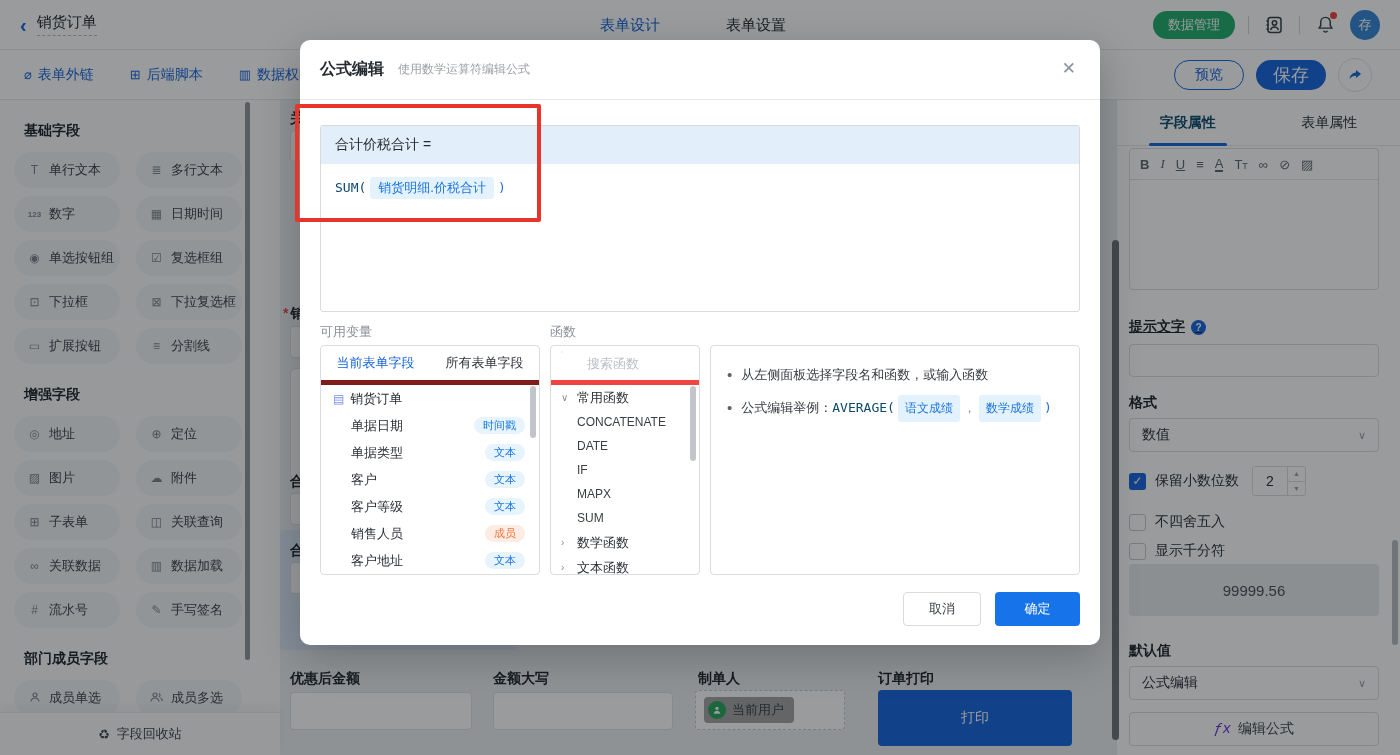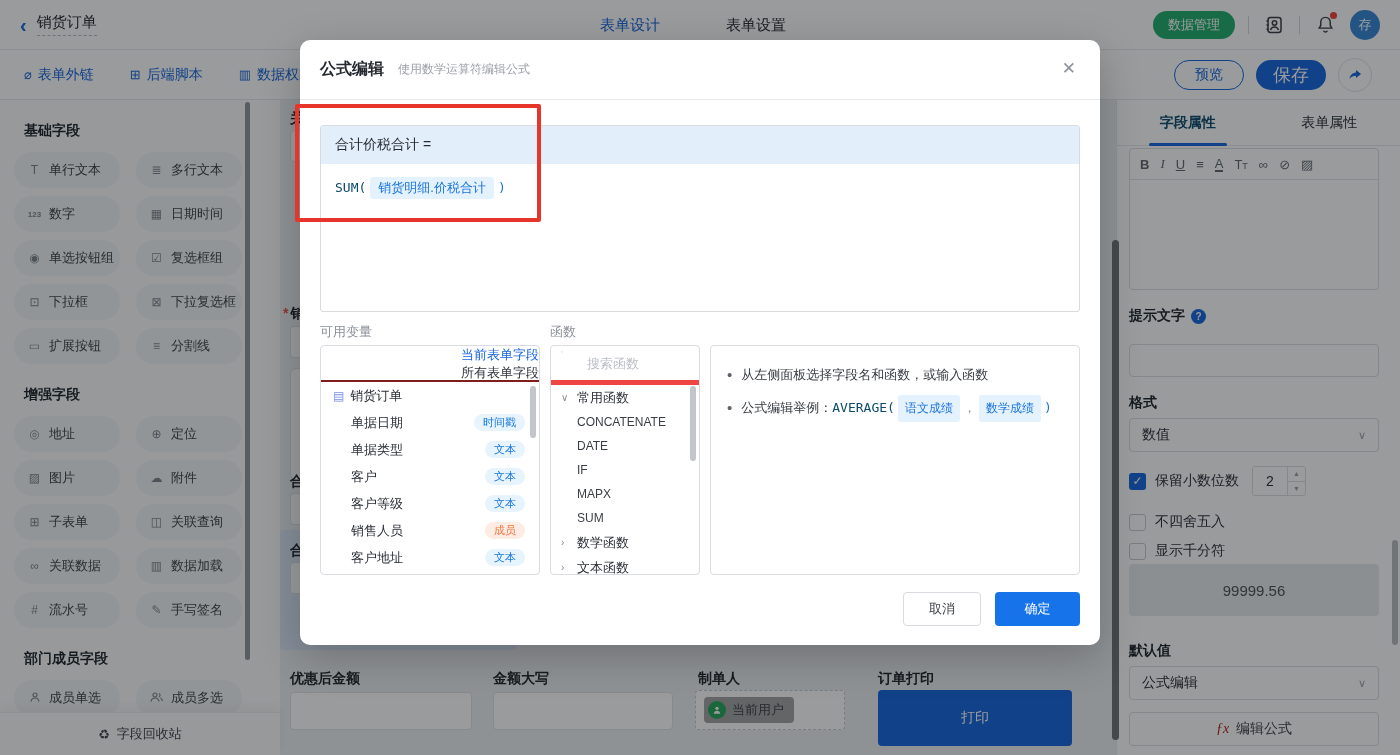--- a/index.html
+++ b/index.html
@@ -74,40 +74,40 @@
   .ckbox.off{border:1px solid #c6cad0;background:#fff;}
   .stepper{display:flex;height:28px;border:1px solid #dcdee2;border-radius:3px;overflow:hidden;margin-left:4px;}
   .step-val{width:30px;border:none;text-align:center;font-size:14px;color:#2a2f36;font-family:"Liberation Sans",sans-serif;}
   .step-arrows{width:17px;border-left:1px solid #dcdee2;display:flex;flex-direction:column;}
   .step-arrows span{flex:1;display:flex;align-items:center;justify-content:center;font-size:7px;color:#9aa0a6;cursor:pointer;}
   .step-arrows span:first-child{border-bottom:1px solid #dcdee2;}
   .preview-box{position:absolute;left:12px;width:250px;height:52px;background:#e8eaed;border-radius:4px;
     display:flex;align-items:center;justify-content:center;font-size:15px;color:#4a4f55;}
   .fx-btn{position:absolute;left:12px;width:250px;height:34px;border:1px solid #dcdee2;border-radius:4px;background:#fff;
     display:flex;align-items:center;justify-content:center;gap:7px;font-size:14px;color:#3f444b;cursor:pointer;}
-  .fx-g{font-family:Liberation Serif, serif;font-style:italic;color:#b91c1c;}
+  .fx-g{font-family:Liberation Mono, monospace;font-style:italic;color:#6d28d9;}
   .rb-scroll{position:absolute;right:2px;top:440px;width:6px;height:105px;border-radius:3px;background:#b9bcc1;}
   
   .dim{position:absolute;inset:0;background:rgba(13,16,20,.42);z-index:10;}
   
   .modal{position:absolute;left:300px;top:40px;width:800px;height:605px;background:#fff;border-radius:10px;
     box-shadow:0 12px 40px rgba(0,0,0,.22);z-index:20;}
   .m-head{height:60px;border-bottom:1px solid #e8e9eb;display:flex;align-items:center;padding:0 20px;box-sizing:border-box;}
   .m-title{font-size:16px;font-weight:bold;color:#252a31;}
   .m-sub{font-size:12px;color:#9ca1a8;margin-left:14px;}
   .m-close{position:absolute;right:24px;top:20px;font-size:17px;color:#8e949b;cursor:pointer;line-height:1;}
   .editor{position:absolute;left:20px;top:85px;width:760px;height:187px;border:1px solid #d8dadd;border-radius:3px;box-sizing:border-box;overflow:hidden;}
   .editor-head{height:38px;background:#e3eefb;display:flex;align-items:center;padding:0 14px;font-size:14px;color:#272c33;}
   .editor-body{padding:13px 14px;font-size:13px;}
   .fn-name{font-family:"DejaVu Sans Mono",monospace;color:#0c4a6e;}
   .fn-close{font-family:"DejaVu Sans Mono",monospace;color:#1b74dd;}
   .chip{display:inline-block;background:#e4f2fd;color:#1b74dd;border-radius:3px;padding:2px 8px;margin:0 4px;font-size:13px;}
   .m-lbl{position:absolute;font-size:13px;color:#8a9098;}
   .panel{position:absolute;border:1px solid #d9dce0;border-radius:4px;box-sizing:border-box;background:#fff;overflow:hidden;}
-  .v-tabs{height:34px;border-bottom:2px solid #7f1d1d;display:flex;align-items:flex-end;font-size:13px;flex-direction:column;}
+  .v-tabs{height:34px;border-bottom:5px solid #7f1d1d;display:flex;align-items:center;font-size:13px;}
   .v-tab{flex:1;text-align:center;cursor:pointer;color:#30353c;}
   .v-tab.active{color:#1664dc;}
   .v-row{height:27px;display:flex;align-items:center;padding:0 14px 0 12px;font-size:13px;color:#2a2f36;cursor:pointer;}
   .v-row.child{padding-left:30px;justify-content:space-between;}
   .doc-ico{color:#7c8ff0;margin-right:6px;font-size:12px;}
   .badge{font-size:11px;padding:1px 9px;border-radius:9px;white-space:nowrap;}
   .badge.blue{background:#e7f4fe;color:#1777e0;}
   .badge.orange{background:#fdece3;color:#f2703a;}
   .p-scroll{position:absolute;right:3px;width:6px;border-radius:3px;background:#c2c5ca;}
   .search-row{height:34px;border-bottom:5px solid #ef4444;display:flex;gap:22px;padding:0 10px;}
@@ -359,21 +359,21 @@
         <span class="rt" style="text-decoration:underline;">U</span>
         <span class="rt">≡</span>
         <span class="rt" style="border-bottom:2px solid #61666d;line-height:1;">A</span>
         <span class="rt">T<small style="font-size:9px;">T</small></span>
         <span class="rt">∞</span>
         <span class="rt">⊘</span>
         <span class="rt">▨</span>
       </div>
     </div>
 
-    <div class="r-label" style="top:207px;">
+    <div class="r-label" style="top:218px;text-decoration:underline;">
       <span>提示文字</span>
       <span class="help-q">?</span>
     </div>
     <input class="r-input" style="top: 244px;">
 
     <div class="r-label" style="top:294px;">格式</div>
     <div class="r-select" style="top:318px;">
       <span>数值</span>
       <span class="chev">∨</span>
     </div>

